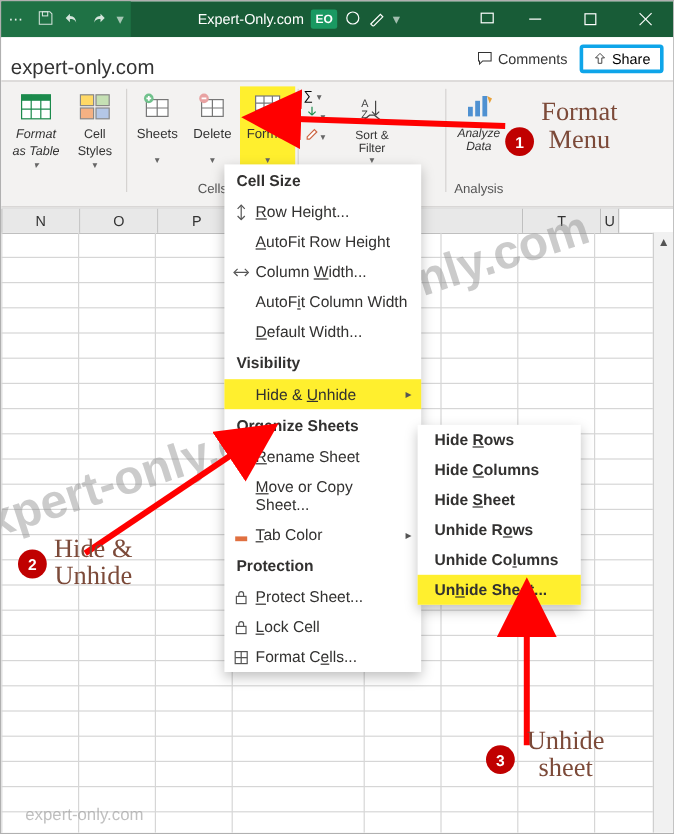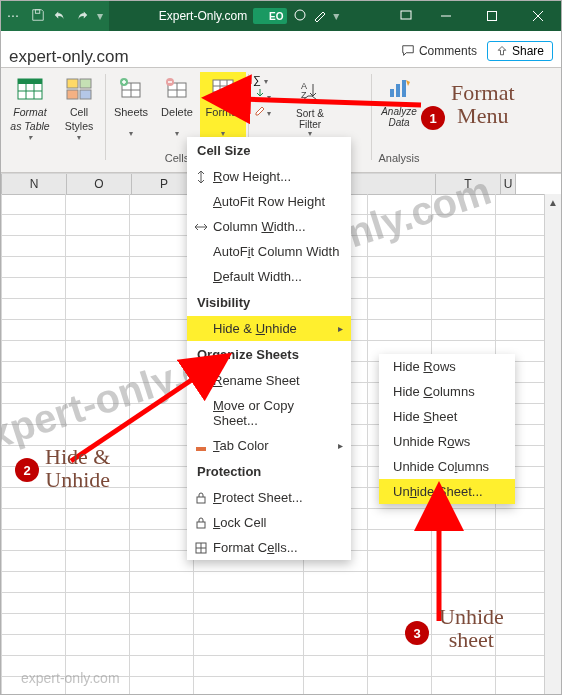--- a/index.html
+++ b/index.html
@@ -18,50 +18,50 @@
     --red-ann:#ff0000;
     --ann-text:#7c4a39;
   }
   html,body{margin:0;padding:0;font-family:"Segoe UI",Arial,sans-serif;background:#bfbfbf;}
   .frame{width:560px;height:693px;background:#ffffff;border:1px solid #b0b0b0;position:relative;display:flex;flex-direction:column;overflow:hidden;}
   .titlebar{height:30px;background:var(--titlebar);display:flex;align-items:center;color:#fff;font-size:12px;position:relative;}
   .ql-icons{display:flex;align-items:center;gap:8px;padding:0 6px;height:100%;background:var(--qat);}
   .ql-icons span{opacity:.9;}
   .ql-icons svg{width:14px;height:14px;fill:#fff;opacity:.9;}
   .title-text{flex:1;text-align:center;display:flex;align-items:center;justify-content:center;gap:6px;}
-  .title-badge{background:#1a9962;border-radius:2px;width:22px;height:16px;display:flex;align-items:center;justify-content:center;font-size:10px;font-weight:600;padding-left:12px;}
+  .title-badge{background:#1a9962;border-radius:2px;width:22px;height:16px;display:flex;align-items:center;justify-content:center;font-size:10px;font-weight:600;}
   .win-controls{display:flex;height:100%;}
   .win-controls div{width:46px;display:flex;align-items:center;justify-content:center;}
   .win-controls svg{width:12px;height:12px;stroke:#fff;fill:none;stroke-width:1;}
   
   .tabstrip{height:36px;background:#fff;border-bottom:1px solid var(--ribbon-border);display:flex;align-items:flex-end;padding:0 8px;position:relative;}
   .tabstrip .site{flex:1;font-size:17px;color:#333;font-weight:500;}
   .tabstrip .right{display:flex;align-items:center;gap:10px;padding-bottom:6px;}
   .comment-btn{display:flex;align-items:center;gap:4px;font-size:12px;color:#333;text-align:right;}
-  .share-btn{display:flex;align-items:center;gap:4px;font-size:12px;border:1px solid #0ea5e9;padding:2px 8px;border-radius:3px;}
+  .share-btn{display:flex;align-items:center;gap:4px;font-size:12px;border:3px solid #0ea5e9;padding:2px 8px;border-radius:3px;}
   
   .ribbon{height:100px;background:var(--ribbon-bg);border-bottom:1px solid var(--ribbon-border);display:flex;align-items:flex-start;padding:4px 4px 0 4px;}
   .group{display:flex;flex-direction:column;align-items:center;height:94px;position:relative;}
   .group-inner{display:flex;align-items:flex-start;flex:1;}
   .group-label{font-size:11px;color:#555;height:16px;display:flex;align-items:center;padding:0 4px;border-top:none;width:100%;justify-content:center;}
   .sep{width:0;border-right:1px solid #d5d3d1;height:86px;margin:2px 2px 0 2px;}
   .rbtn{display:flex;flex-direction:column;align-items:center;justify-content:flex-start;width:46px;height:72px;padding-top:2px;font-size:11px;color:#333;text-align:center;line-height:1.1;}
   .rbtn-small{display:flex;flex-direction:column;align-items:flex-start;width:50px;height:72px;padding:2px 2px 0 2px;font-size:11px;color:#333;line-height:1.3;}
   .ico{width:30px;height:30px;display:flex;align-items:center;justify-content:center;margin-bottom:2px;}
   .chev{font-size:8px;color:#666;}
   .rbtn.hl{background:var(--highlight);}
   
   .menu{position:absolute;background:var(--menu-bg);box-shadow:0 4px 10px rgba(0,0,0,.25);font-size:13px;color:var(--gray-text);z-index:10;}
   .menu1{left:186px;top:136px;width:164px;}
   .menu .hdr{font-weight:600;padding:6px 10px;}
   .menu .item{display:flex;align-items:center;gap:8px;padding:5px 10px 5px 26px;position:relative;}
   .menu .item .mico{position:absolute;left:6px;width:16px;height:16px;display:flex;align-items:center;justify-content:center;}
   .menu .item.hl{background:var(--highlight);}
   .menu .item .fly{position:absolute;right:8px;font-size:10px;color:#555;}
-  .menu2{left:378px;top:353px;width:136px;}
+  .menu2{left:347px;top:353px;width:136px;font-weight:bold;}
   .menu2 .item{padding-left:14px;}
   
   .sheet-area{flex:1;position:relative;border-top:1px solid var(--grid);background:#fff;}
   .colheads{position:absolute;top:0;left:0;right:0;height:20px;border-bottom:1px solid var(--coldiv);display:flex;}
   .ch{flex:0 0 64px;border-right:1px solid var(--coldiv);font-size:12px;color:#333;text-align:center;line-height:20px;background:#e8e8e8;}
   .ch:first-child{border-left:1px solid var(--coldiv);}
   .ch.narrow{flex:0 0 14px;}
   .gridlines{position:absolute;top:20px;left:0;right:0;bottom:0;}
   .gridlines .row{height:20px;border-bottom:1px solid var(--grid);}
   .gridlines::before{content:"";position:absolute;inset:0;background-size:64px 100%;}

